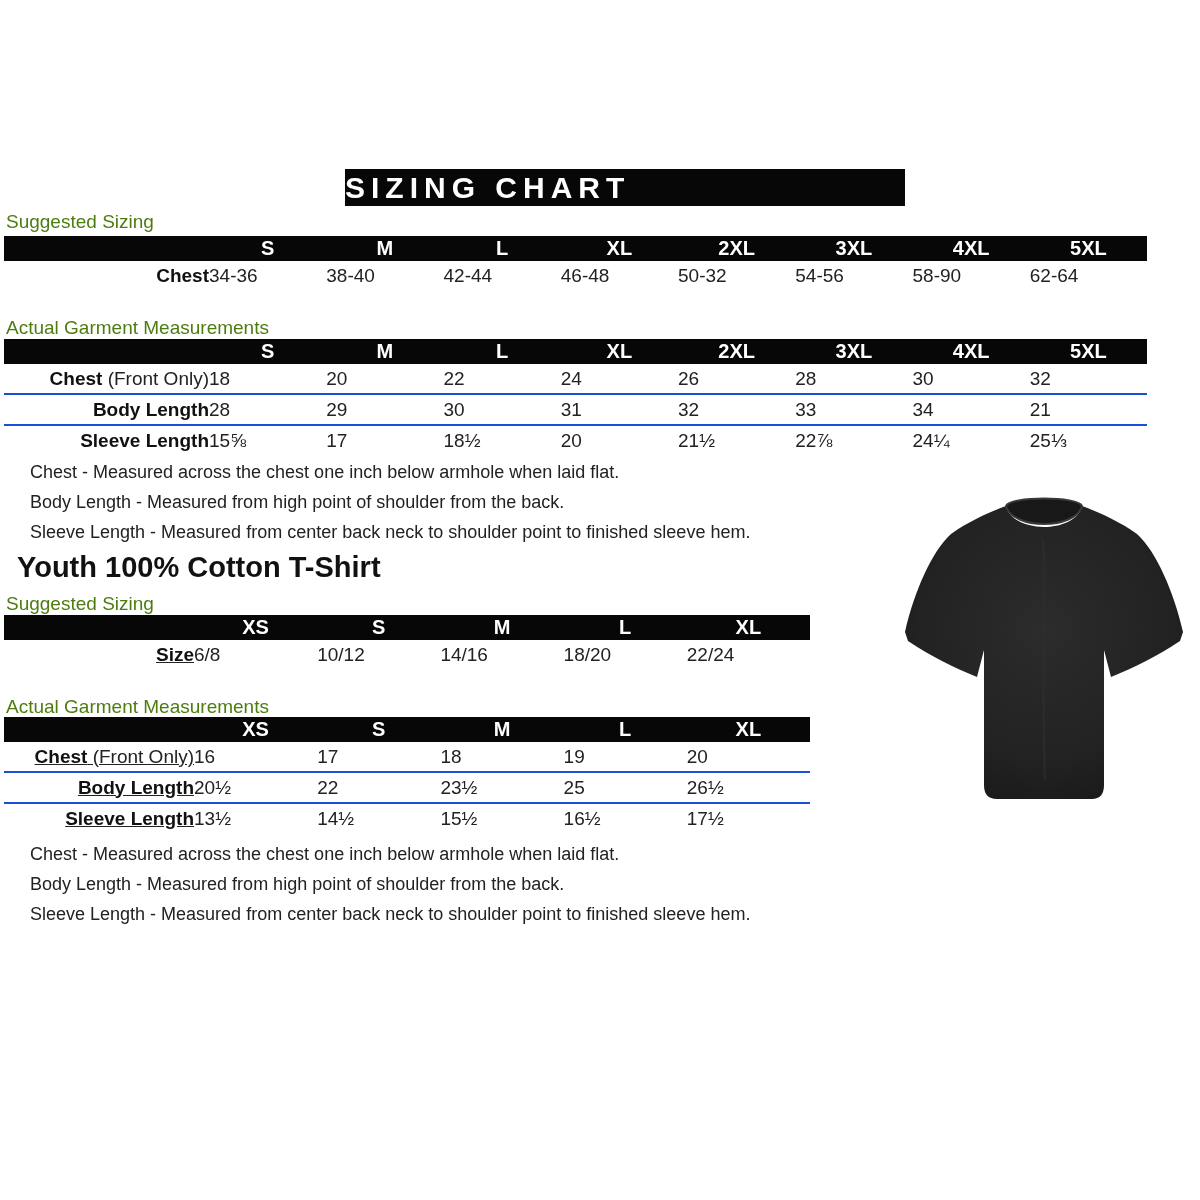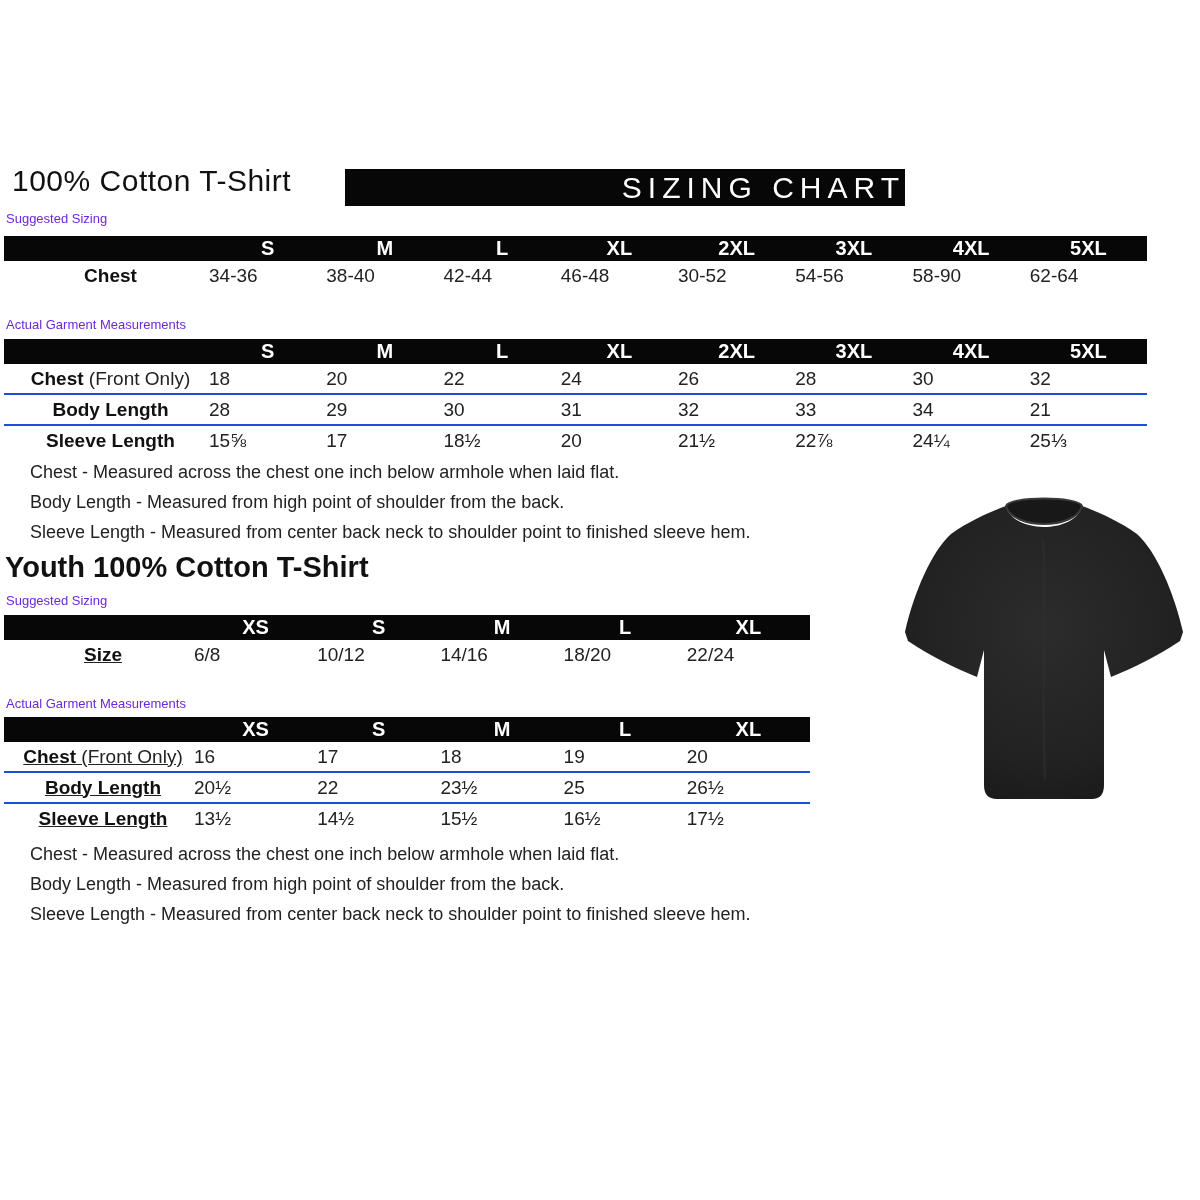--- a/index.html
+++ b/index.html
@@ -3,46 +3,45 @@
 <meta charset="utf-8">
 <style>
   html,body{margin:0;padding:0;background:#fff;}
   #page{position:relative;width:1200px;height:1200px;background:#ffffff;
         font-family:"Liberation Sans",sans-serif;color:#1a1a1a;overflow:hidden;}
 
   .abs{position:absolute;}
 
   .main-title{font-size:30px;font-weight:400;color:#111;letter-spacing:0.5px;}
   .youth-title{font-size:29px;font-weight:700;color:#111;}
-  .banner{background:#070707;color:#fff;text-align:right;font-weight:400;
+  .banner{background:#070707;color:#fff;text-align:left;font-weight:700;
           font-size:30px;letter-spacing:6px;line-height:37px;height:37px;}
-  .section-label{font-size:13px;color:#6d28d9;}
+  .section-label{font-size:19px;color:#4d7c0f;}
 
   table.sz{border-collapse:collapse;table-layout:fixed;}
   table.sz thead th{background:#070707;color:#fff;font-weight:700;font-size:20px;
                     text-align:center;height:25px;padding:0;}
   table.sz td{font-size:19px;text-align:left;color:#222;height:29px;padding:0;}
-  table.sz td.rowlabel{text-align:center;padding-left:8px;margin-left:16px;}
+  table.sz td.rowlabel{text-align:right;padding-left:8px;margin-left:16px;}
   table.sz td.rowlabel .b{font-weight:700;color:#111;}
   table.adult{width:1143px;}
   table.adult .rowlabel{width:205px;}
   table.youth{width:806px;}
   table.youth .rowlabel{width:190px;text-decoration:underline;}
   table.sz.lined tbody tr + tr td{border-top:2px solid #1d4ed8;}
 
   .notes p{margin:0 0 9px 16px;font-size:18px;color:#222;}
 
   .tshirt{width:300px;height:330px;}
 </style>
 </head>
 <body>
 
 <div id="page">
 
-  <div class="abs main-title" style="left:12px;top:164px;">100% Cotton T-Shirt</div>
   <div class="abs banner" style="left:345px;top:169px;width:560px;">SIZING CHART</div>
 
   <div class="abs section-label" style="left:6px;top:211px;">Suggested Sizing</div>
 
   <table class="sz adult abs" style="left:4px;top:236px;">
       <thead>
         <tr>
           <th class="rowlabel"></th>
           <th>S</th>
           <th>M</th>
@@ -54,21 +53,21 @@
           <th>5XL</th>
         </tr>
       </thead>
       <tbody>
         <tr>
           <td class="rowlabel"><span class="b">Chest</span></td>
           <td>34-36</td>
           <td>38-40</td>
           <td>42-44</td>
           <td>46-48</td>
-          <td>30-52</td>
+          <td>50-32</td>
           <td>54-56</td>
           <td>58-90</td>
           <td>62-64</td>
         </tr>
       </tbody>
     </table>
 
   <div class="abs section-label" style="left:6px;top:317px;">Actual Garment Measurements</div>
 
   <table class="sz adult lined abs" style="left:4px;top:339px;">
@@ -121,21 +120,21 @@
         </tr>
       </tbody>
     </table>
 
   <div class="abs notes" style="left:14px;top:462px;">
     <p>Chest - Measured across the chest one inch below armhole when laid flat.</p>
     <p>Body Length - Measured from high point of shoulder from the back.</p>
     <p>Sleeve Length - Measured from center back neck to shoulder point to finished sleeve hem.</p>
   </div>
 
-  <div class="abs youth-title" style="left:5px;top:551px;">Youth 100% Cotton T-Shirt</div>
+  <div class="abs youth-title" style="left:17px;top:551px;">Youth 100% Cotton T-Shirt</div>
 
   <div class="abs section-label" style="left:6px;top:593px;">Suggested Sizing</div>
 
   <table class="sz youth abs" style="left:4px;top:615px;">
       <thead>
         <tr>
           <th class="rowlabel"></th>
           <th>XS</th>
           <th>S</th>
           <th>M</th>

